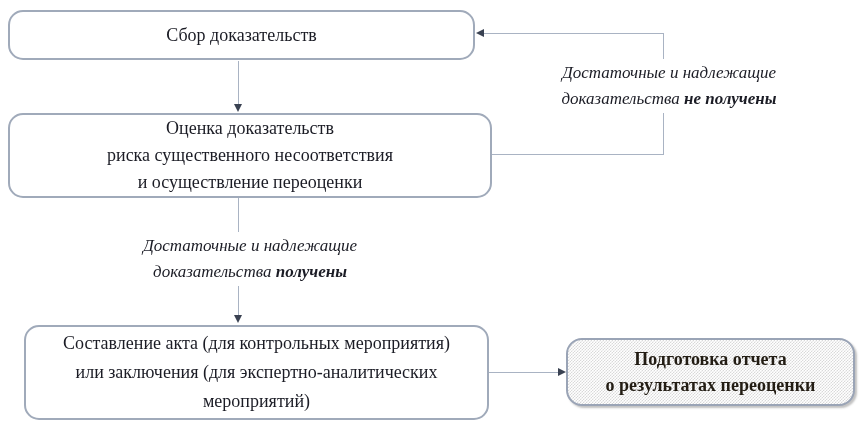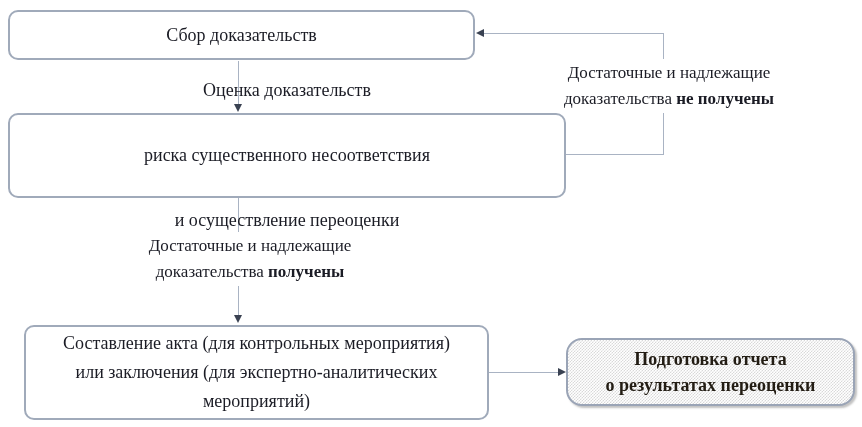--- a/index.html
+++ b/index.html
@@ -15,32 +15,32 @@
     font-family: "Liberation Serif", "DejaVu Serif", serif;
     color: #1b1c25;
     overflow: hidden;
   }
   
   .flow-box {
     position: absolute;
     box-sizing: border-box;
     background: #ffffff;
     border: 2px solid #a0aaba;
-    border-radius: 10px;
+    border-radius: 15px;
     display: flex;
     flex-direction: column;
     align-items: center;
     justify-content: center;
     text-align: center;
     font-size: 18px;
     line-height: 27px;
     z-index: 3;
   }
   .box-collect  { left: 8px;   top: 10px;  width: 467px; height: 50px; }
-  .box-evaluate { left: 8px;   top: 113px; width: 558px; height: 85px; gap: 38px; }
+  .box-evaluate { left: 8px;   top: 113px; width: 484px; height: 85px; }
   .box-act      { left: 24px;   top: 325px; width: 465px; height: 95px; line-height: 29px; }
   .box-report {
     left: 566px; top: 338px; width: 289px; height: 68px;
     font-weight: bold;
     border-radius: 16px;
     border-color: #9aa4b6;
     line-height: 26px;
     color: #231d14;
     background-color: #ffffff;
     background-image:
@@ -76,20 +76,21 @@
   }
   .arrow-right {
     border-top: 4.5px solid transparent;
     border-bottom: 4.5px solid transparent;
     border-left: 8px solid #3a4252;
   }
   
   .edge-label {
     position: absolute;
     background: #ffffff;
+    font-style: italic;
     font-size: 17px;
     line-height: 26px;
     text-align: center;
     z-index: 4;
     padding: 1px 2px;
   }
   .edge-label b { font-weight: bold; }
   .label-not-received { left: 538px; top: 59px;  width: 258px; }
   .label-received     { left: 124px; top: 232px; width: 248px; }
 </style>

